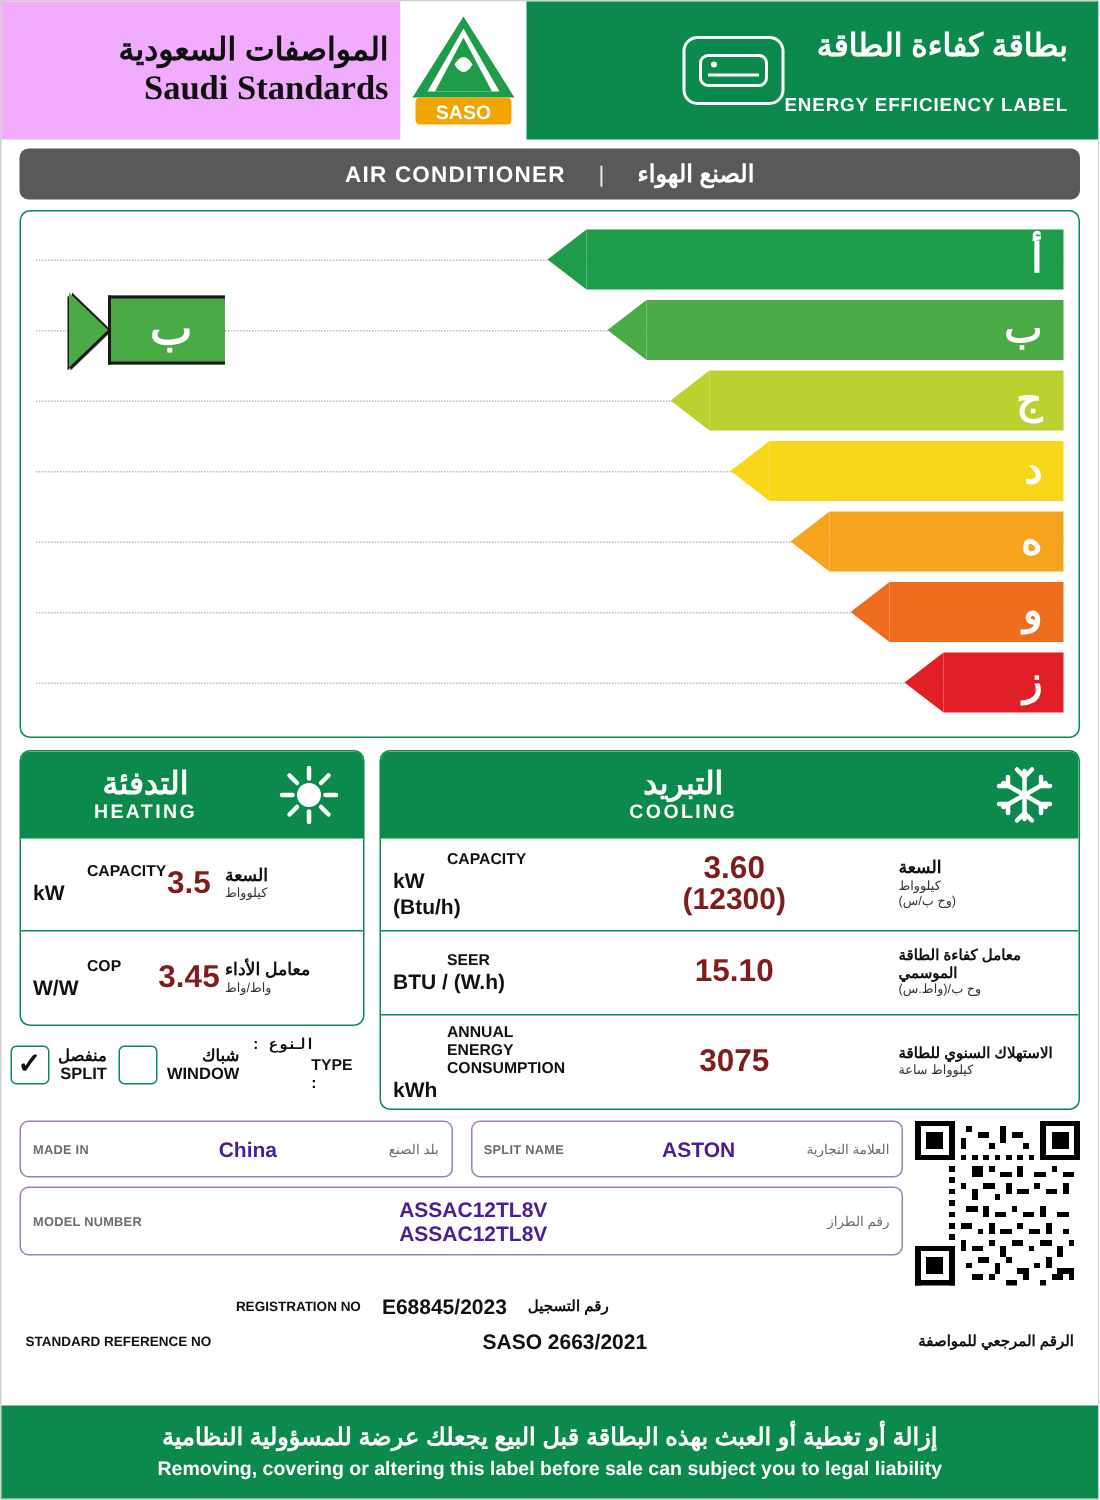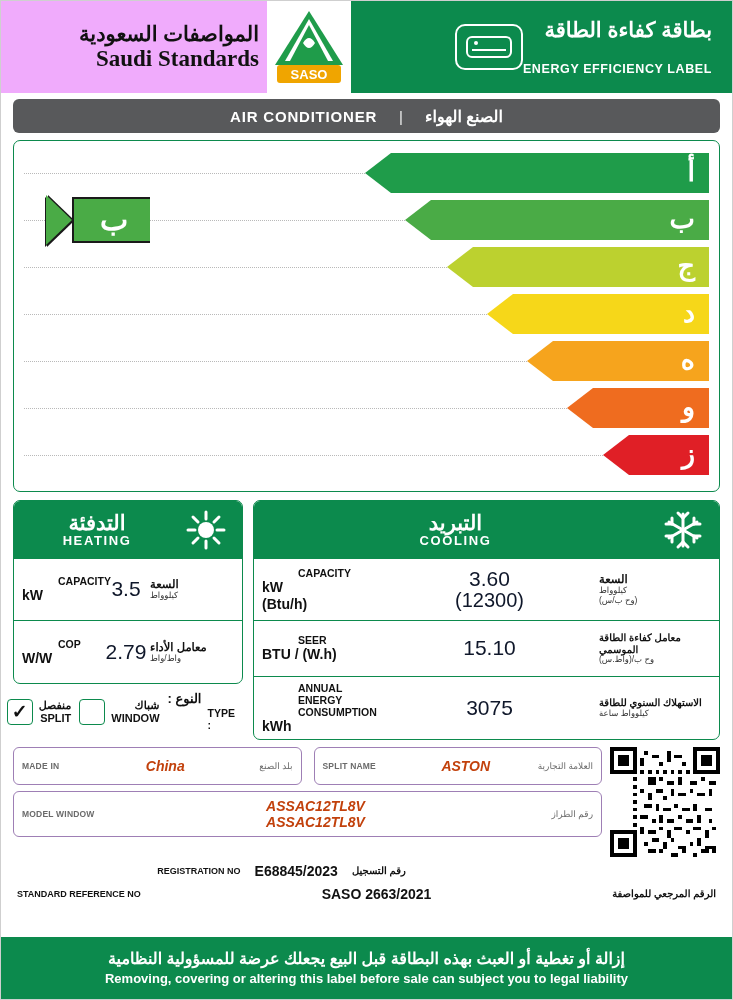--- a/index.html
+++ b/index.html
@@ -184,35 +184,35 @@
     display: flex; align-items: center;
     border-bottom: 1px solid #0c8a4d;
     min-height: 48px;
     padding: 4px 8px;
     direction: rtl;
   }
   .hc-row:last-child { border-bottom: none; }
   .hc-ar-label { width: 112px; text-align: left; direction: rtl; line-height: 1.15; }
   .hc-ar-label .l1 { font-size: 11.5px; font-weight: bold; color: #111; }
   .hc-ar-label .l2 { font-size: 8.5px; color: #333; }
-  .hc-value { flex: 1; text-align: center; font-size: 21px; font-weight: normal; color: #0f172a; line-height: 1.05; direction: ltr; }
+  .hc-value { flex: 1; text-align: center; font-size: 21px; font-weight: bold; color: #7f1d1d; line-height: 1.05; direction: ltr; }
   .hc-value .sub { font-size: 20px; display:block; }
   .hc-en-label { width: 118px; text-align: left; direction: ltr; line-height: 1.15; }
   .hc-en-label .l1 { font-size: 10.5px; font-weight: bold; color: #111; margin-left: 36px; }
   .hc-en-label .l2 { font-size: 14px; font-weight: bold; color: #111; }
 
   
   .type-row {
     display: flex; align-items: center;
     padding: 8px 8px 8px 8px;
     direction: rtl;
     gap: 8px;
   }
   .type-label { text-align: left; direction: rtl; line-height: 1.15; width: 74px; }
-  .type-label .l1 { font-size: 13px; font-weight: bold; }
+  .type-label .l1 { font-size: 10px; font-weight: bold; font-family: Liberation Mono, monospace; }
   .type-label .l2 { font-size: 10.5px; font-weight: bold; margin-left: 40px; }
   .type-opt { display: flex; align-items: center; gap: 6px; direction: rtl; }
   .cbox {
     width: 26px; height: 26px; border: 1.5px solid #0c8a4d; border-radius: 4px;
     display: flex; align-items: center; justify-content: center;
     background: #fff;
   }
   .cbox .tick { font-size: 19px; font-weight: bold; color: #111; line-height: 1; }
   .opt-text { line-height: 1.1; text-align: right; }
   .opt-ar { font-size: 11px; font-weight: bold; direction: rtl; }
@@ -233,21 +233,21 @@
     border: 1px solid #9e7fb5;
     border-radius: 6px;
     height: 38px;
     display: flex; align-items: center;
     padding: 0 8px;
     flex: 1;
     background: #fff;
     margin-bottom: 6px;
   }
   .ibox .en { font-size: 8.5px; font-weight: bold; color: #6b6b6b; letter-spacing: .2px; width: 78px; }
-  .ibox .val { flex: 1; text-align: center; font-size: 14px; font-weight: bold; color: #c2410c; font-style: italic; }
+  .ibox .val { flex: 1; text-align: center; font-size: 14px; font-weight: bold; color: #4c1d95; }
   .ibox .ar { font-size: 9px; color: #6b6b6b; direction: rtl; text-align: right; width: 62px; }
   .ibox.model { height: 46px; }
   .ibox.model .val { line-height: 1.15; font-size: 14px; }
 
   .qr {
     width: 110px; height: 110px;
     background: #fff;
     display: block;
   }
 
@@ -509,21 +509,21 @@
             <div class="l1">CAPACITY</div>
             <div class="l2">kW</div>
           </div>
         </div>
 
         <div class="hc-row" style="min-height:62px;">
           <div class="hc-ar-label" style="width:84px;">
             <div class="l1">معامل الأداء</div>
             <div class="l2">واط/واط</div>
           </div>
-          <div class="hc-value">2.79</div>
+          <div class="hc-value">3.45</div>
           <div class="hc-en-label" style="width:80px;">
             <div class="l1">COP</div>
             <div class="l2">W/W</div>
           </div>
         </div>
       </div>
 
       <div class="type-row">
         <div class="type-label">
           <div class="l1">النوع :</div>
@@ -558,21 +558,21 @@
           <span class="ar">بلد الصنع</span>
         </div>
         <div class="ibox">
           <span class="en">SPLIT NAME</span>
           <span class="val">ASTON</span>
           <span class="ar">العلامة التجارية</span>
         </div>
       </div>
       <div class="inforow">
         <div class="ibox model">
-          <span class="en">MODEL WINDOW</span>
+          <span class="en">MODEL NUMBER</span>
           <span class="val">
             <span>ASSAC12TL8V</span><br>
             <span>ASSAC12TL8V</span>
           </span>
           <span class="ar">رقم الطراز</span>
         </div>
       </div>
     </div>
 
     <div>

